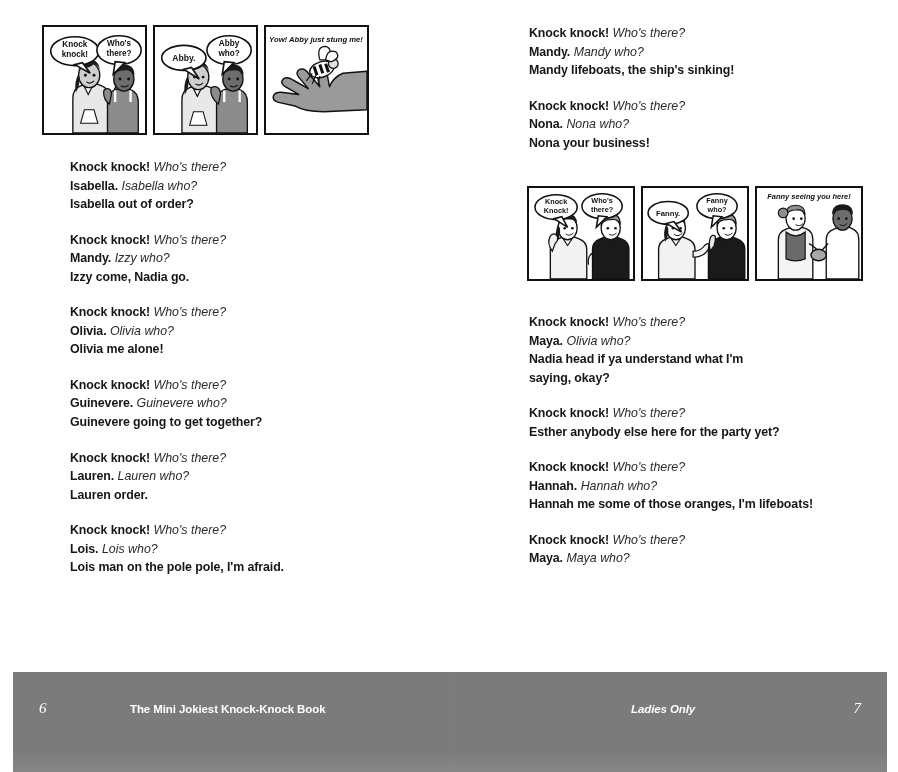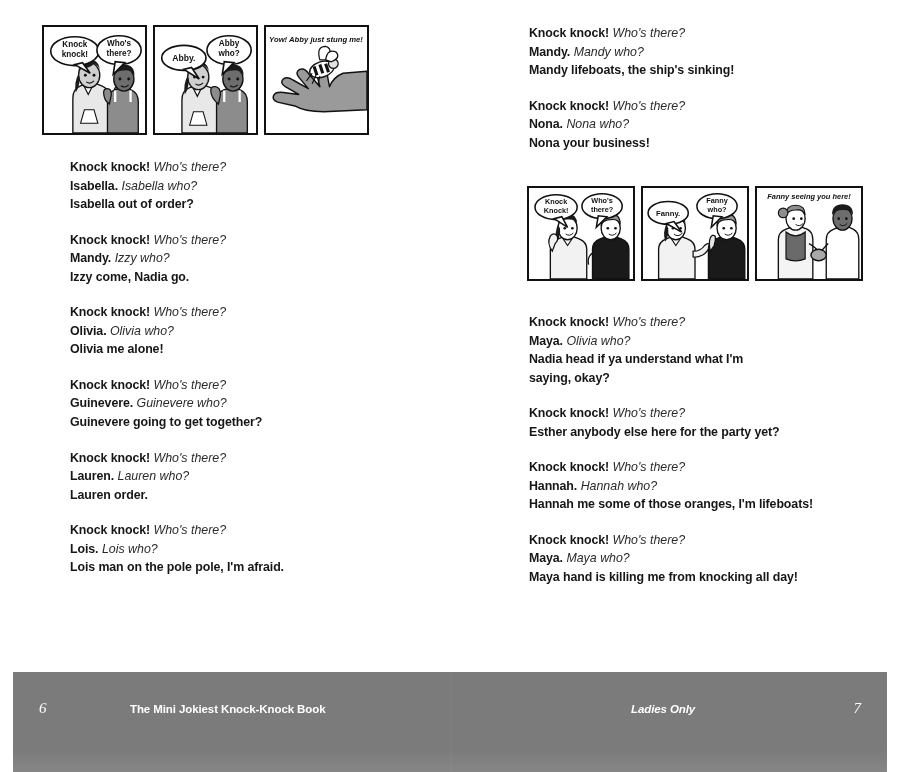--- a/index.html
+++ b/index.html
@@ -409,21 +409,20 @@
         <div class="joke-line bold">Esther anybody else here for the party yet?</div>
       </div>
       <div class="joke">
         <div class="joke-line"><span class="bold">Knock knock!</span> <span class="italic">Who's there?</span></div>
         <div class="joke-line"><span class="bold">Hannah.</span> <span class="italic">Hannah who?</span></div>
         <div class="joke-line bold">Hannah me some of those oranges, I'm lifeboats!</div>
       </div>
       <div class="joke">
         <div class="joke-line"><span class="bold">Knock knock!</span> <span class="italic">Who's there?</span></div>
         <div class="joke-line"><span class="bold">Maya.</span> <span class="italic">Maya who?</span></div>
-        <div class="joke-line bold">Maya hand is killing me from knocking all day!</div>
       </div>
     </div>
   </div>
 
   <div class="footer-band">
     <div class="footer-gutter"></div>
     <div class="footer-item folio folio-left">6</div>
     <div class="footer-item running-head running-head-left">The Mini Jokiest Knock-Knock Book</div>
     <div class="footer-item running-head running-head-right">Ladies Only</div>
     <div class="footer-item folio folio-right">7</div>

